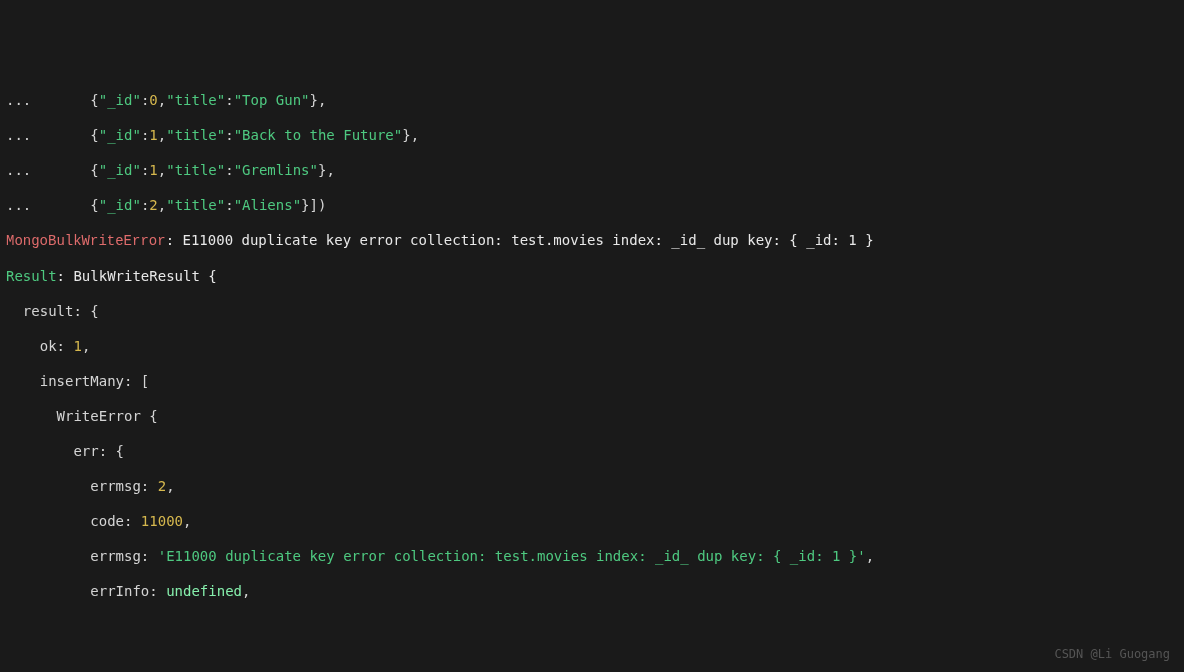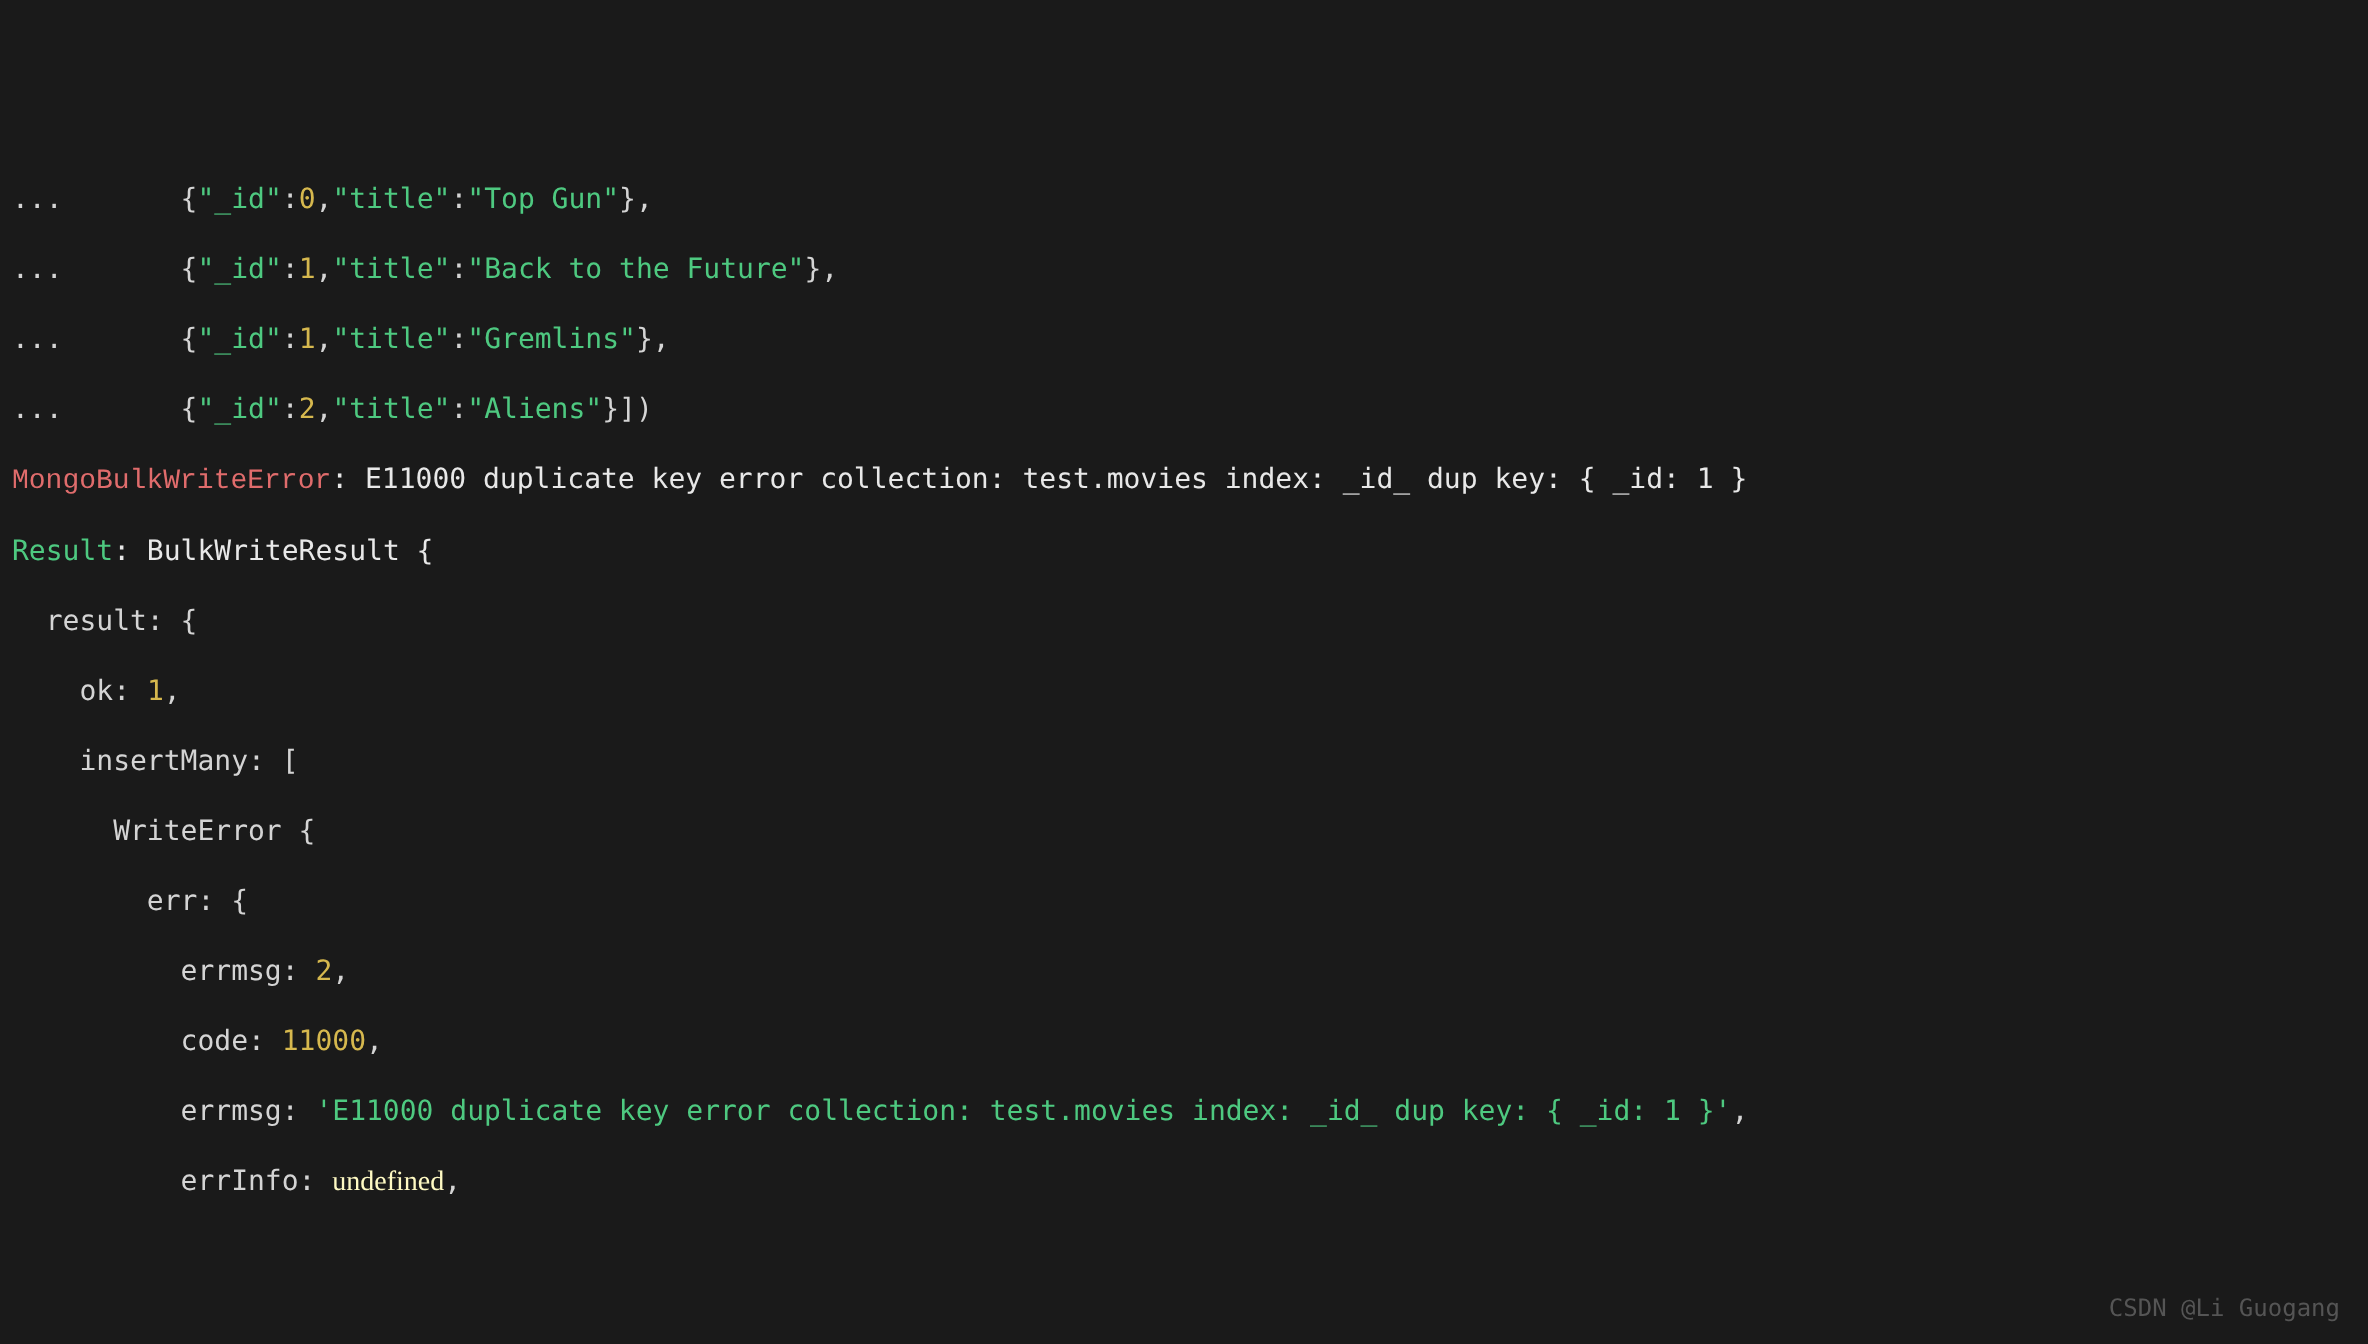--- a/index.html
+++ b/index.html
@@ -13,21 +13,21 @@
     width: 1184px;
     height: 672px;
     overflow: hidden;
     white-space: pre;
   }
   .prompt { color: #d4d4d4; }
   .white { color: #e8e8e8; }
   .green { color: #4ec980; }
   .yellow { color: #d6b84e; }
   .red { color: #e06c6c; font-family: Liberation Mono, monospace; }
-  .gray { color: #fef9c3; font-family: Liberation Serif, serif; }
+  .gray { color: #86efac; }
   .watermark {
     position: absolute;
     bottom: 10px;
     right: 14px;
     color: #555;
     font-size: 12px;
   }
   .line { display: block; }
 </style>
 </head>

